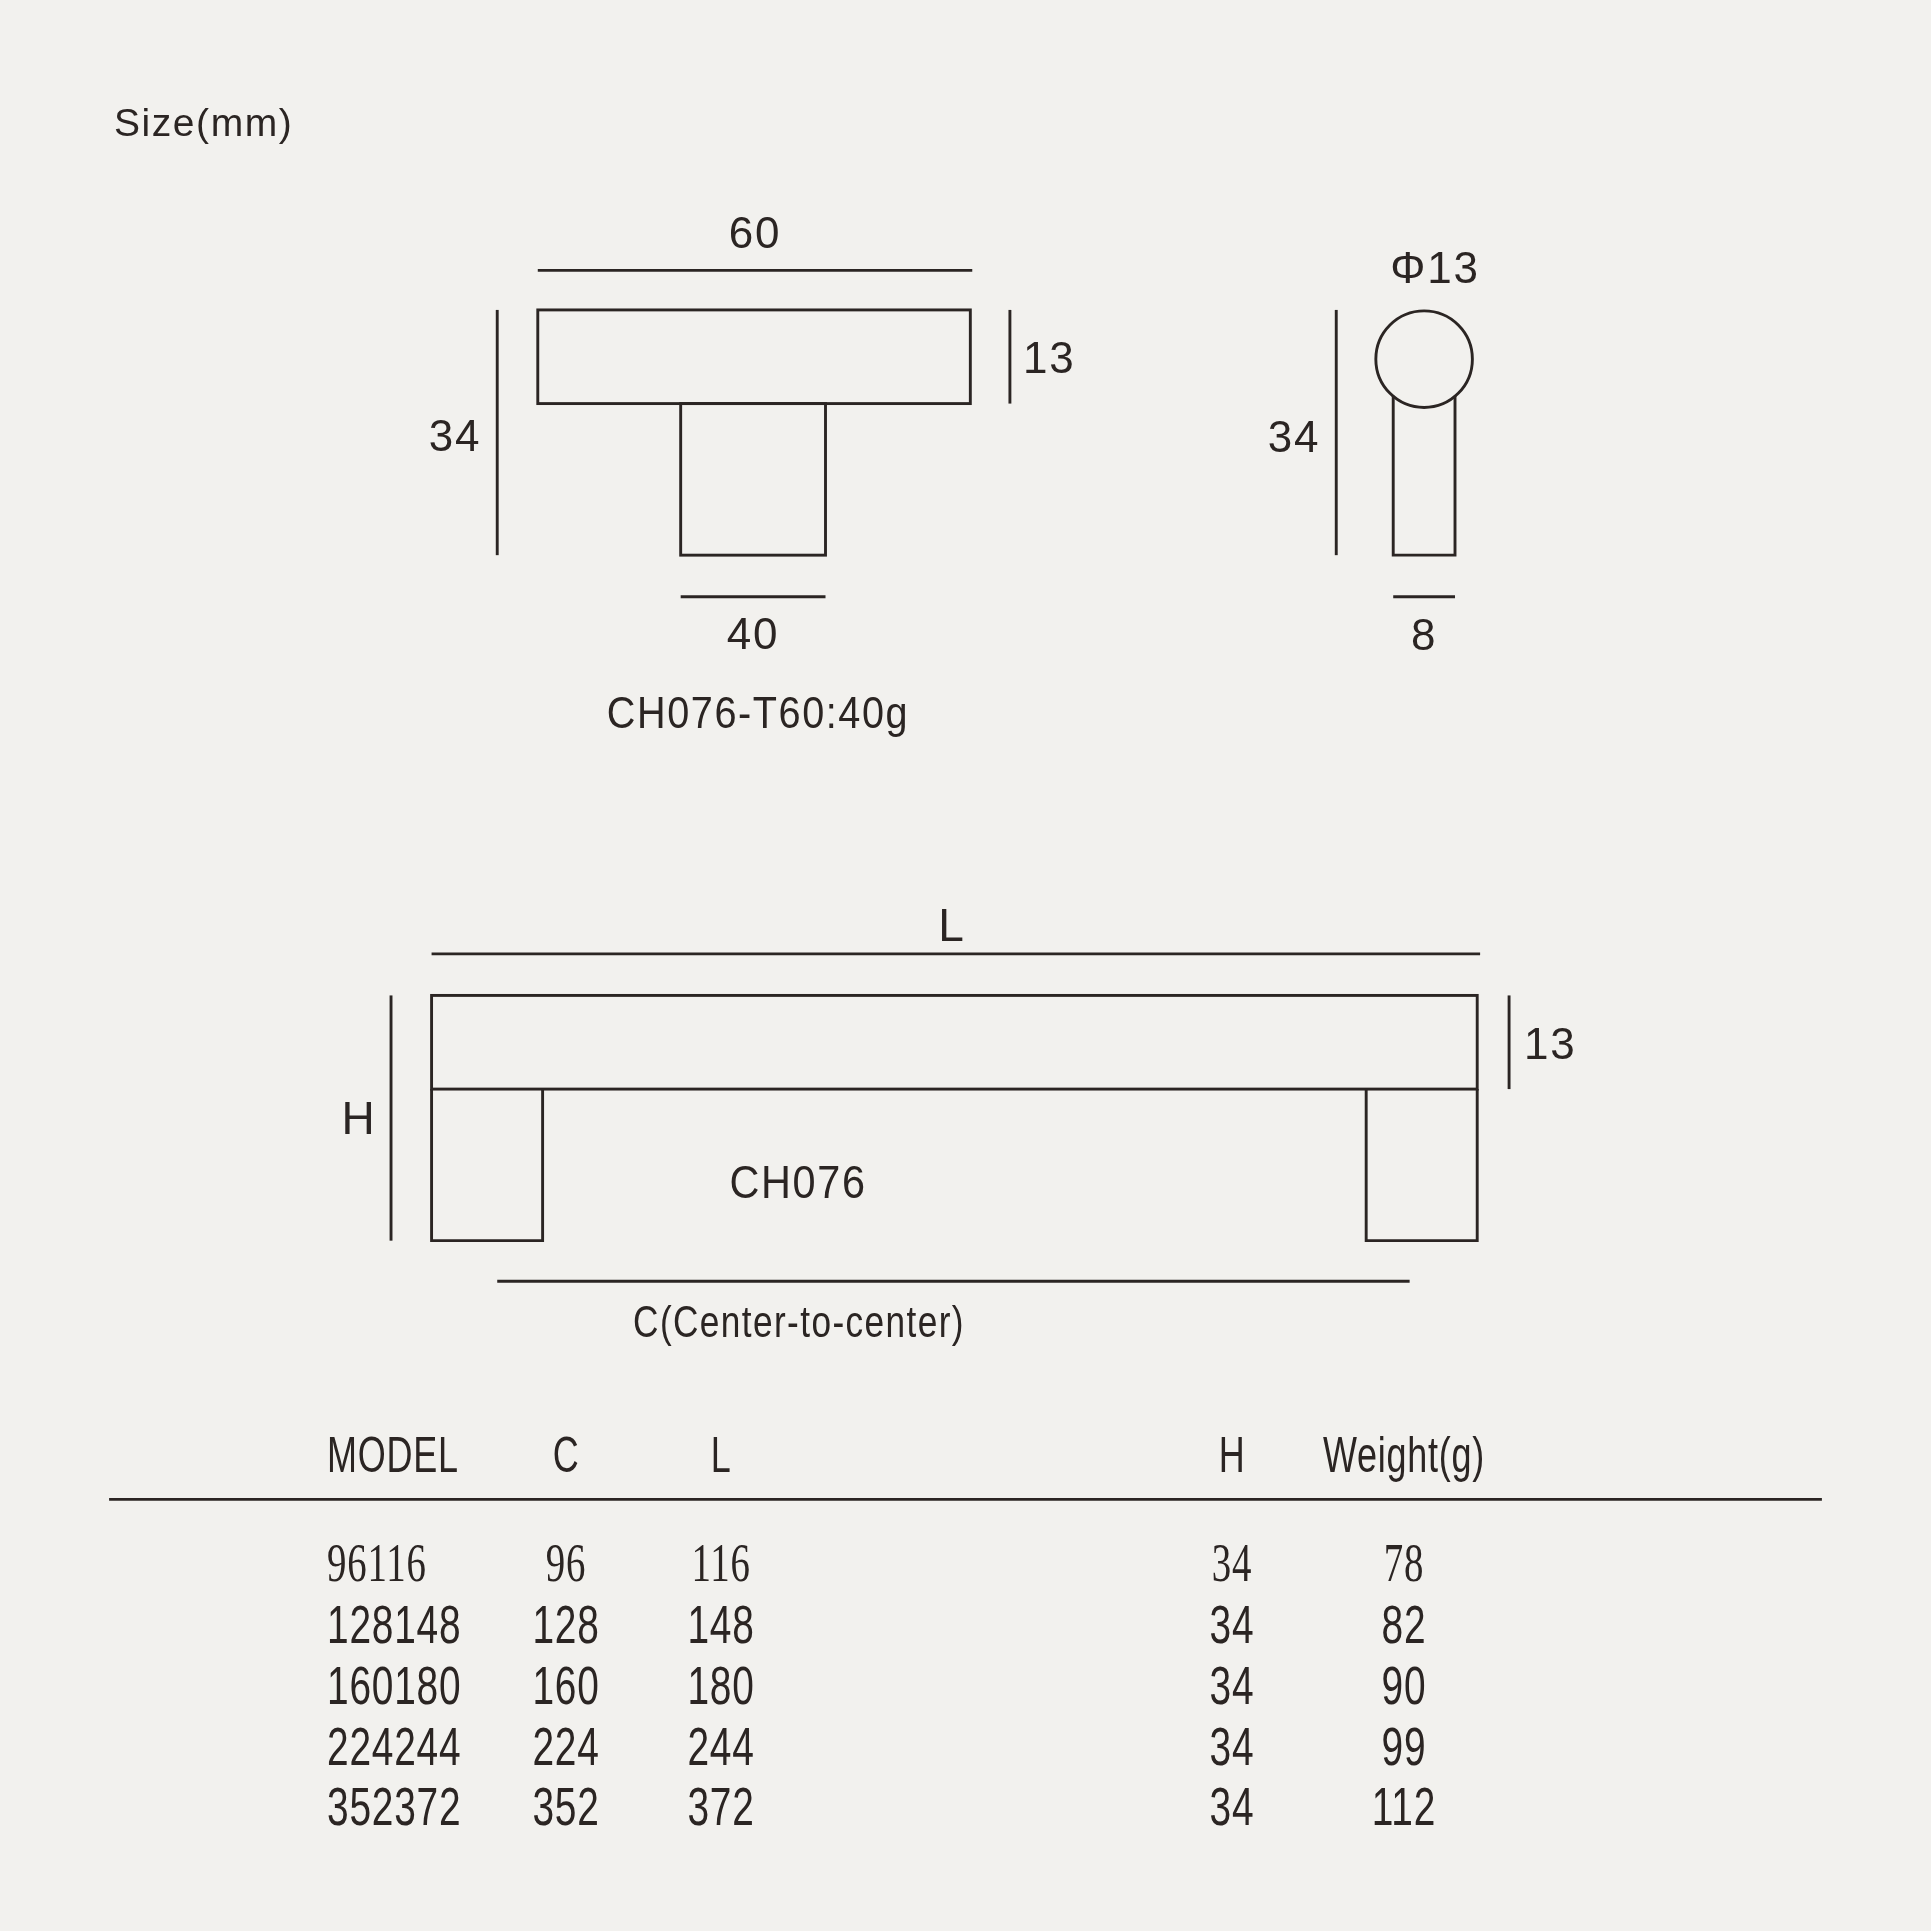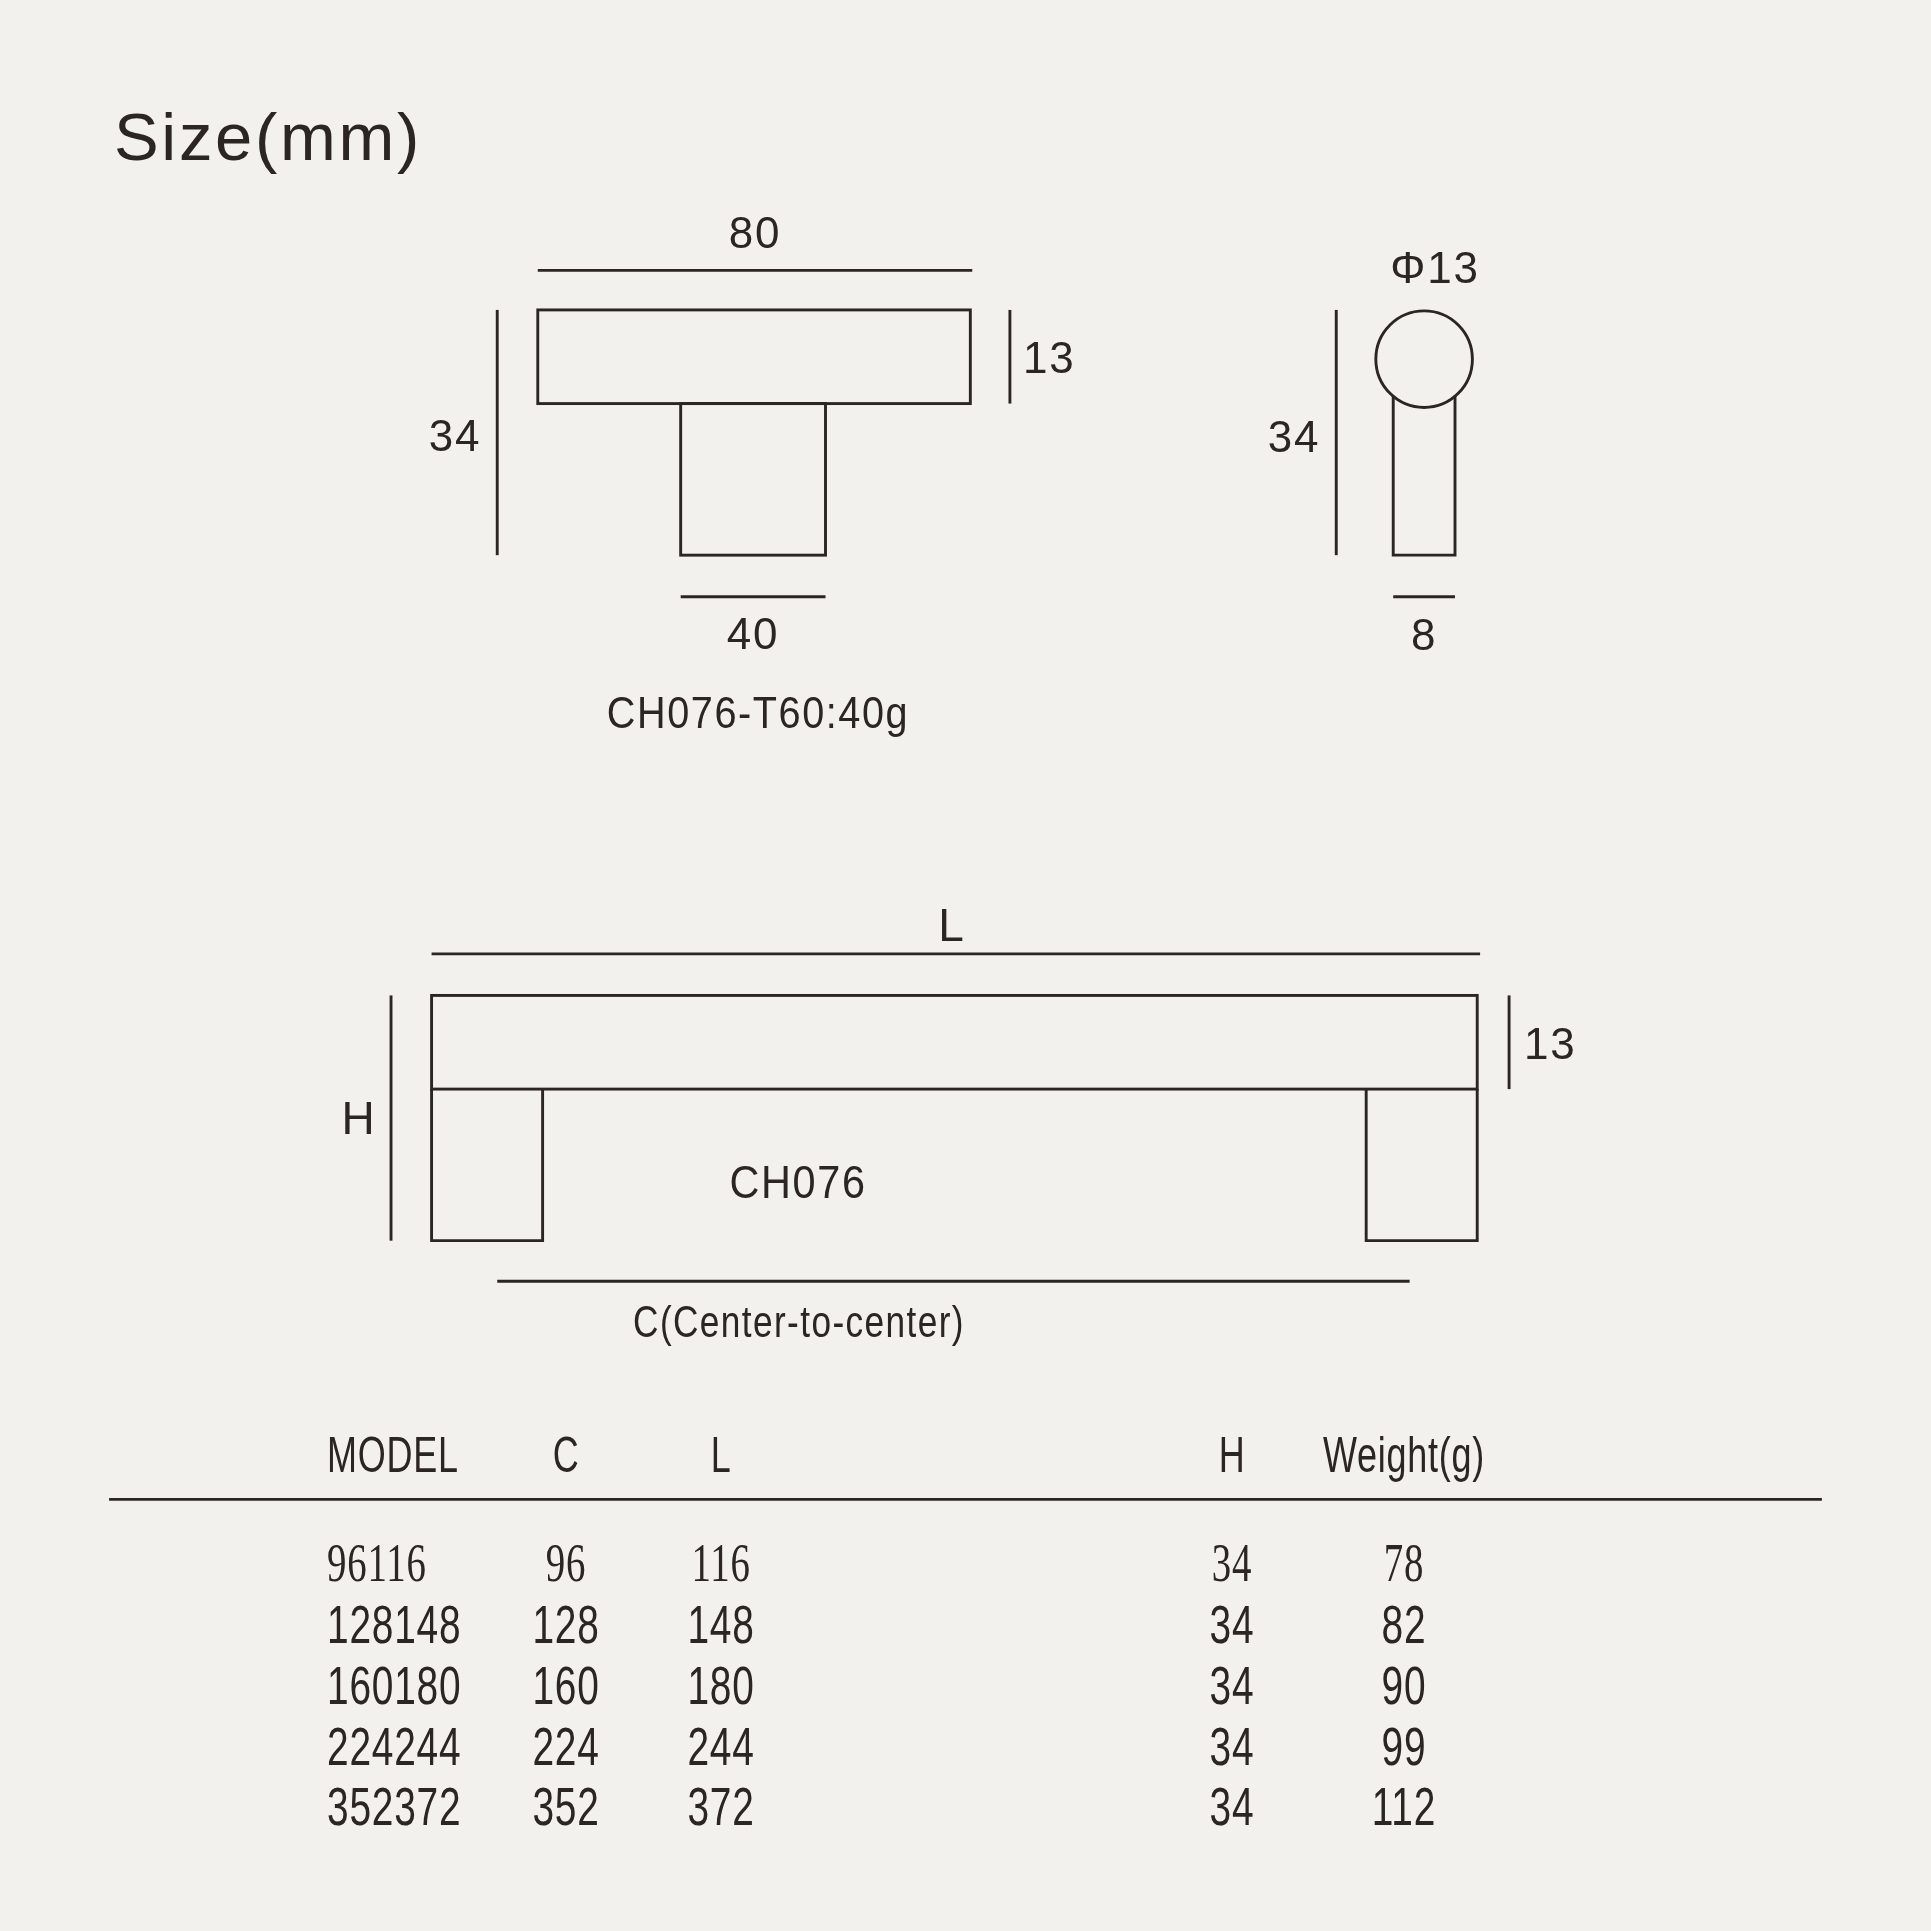--- a/index.html
+++ b/index.html
@@ -12,21 +12,21 @@
   }
   .drawing-svg { position:absolute; left:0; top:0; }
   .drawing-svg * { stroke:var(--ink); stroke-width:3; fill:none; }
   .lbl {
     position:absolute; line-height:1; white-space:nowrap;
     font-size:44px; letter-spacing:0.04em; color:var(--ink);
   }
   .ctr  { transform:translateX(-50%); }
   .ctr.sx9 { transform:translateX(-50%) scaleX(0.9); }
   .ctr.sx8 { transform:translateX(-50%) scaleX(0.8); }
-  .f52 { font-size:67px; }
+  .f52 { font-size:39px; }
   .f48 { font-size:46px; }
   .tbl-row { position:absolute; left:16px; width:1931px; height:58px;margin-left:41px; }
   .cell {
     position:absolute; line-height:58px; font-size:54px;
     letter-spacing:0.02em; color:var(--ink);
     width:290px; text-align:center;
     transform:scaleX(0.72); transform-origin:center;
   }
   .cell.hdr { font-size:50px; }
   .cell.model { text-align:left; transform-origin:left center; }
@@ -61,21 +61,21 @@
     <path d="M1415,1128 V1285 H1530 V1128"></path>
     <line x1="1563" y1="1031" x2="1563" y2="1128"></line>
     <line x1="405" y1="1031" x2="405" y2="1285"></line>
     <line x1="515" y1="1327" x2="1460" y2="1327"></line>
 
     <line x1="113" y1="1553" x2="1887" y2="1553"></line>
   </svg>
 
   <div class="lbl f52" style="left:114px; top:103px;">Size(mm)</div>
 
-  <div class="lbl ctr" style="left:755px; top:211px;">80</div>
+  <div class="lbl ctr" style="left:755px; top:211px;">60</div>
   <div class="lbl" style="left:1023px; top:336px;">13</div>
   <div class="lbl ctr" style="left:455px; top:414px;">34</div>
   <div class="lbl ctr" style="left:753px; top:612px;">40</div>
   <div class="lbl ctr sx9" style="left:758px; top:691px;">CH076-T60:40g</div>
 
   <div class="lbl ctr" style="left:1422px; top:246px;margin-left:13px;">Φ13</div>
   <div class="lbl ctr" style="left:1294px; top:415px;">34</div>
   <div class="lbl ctr" style="left:1424px; top:613px;">8</div>
 
   <div class="lbl ctr f48" style="left:952px; top:902px;">L</div>

